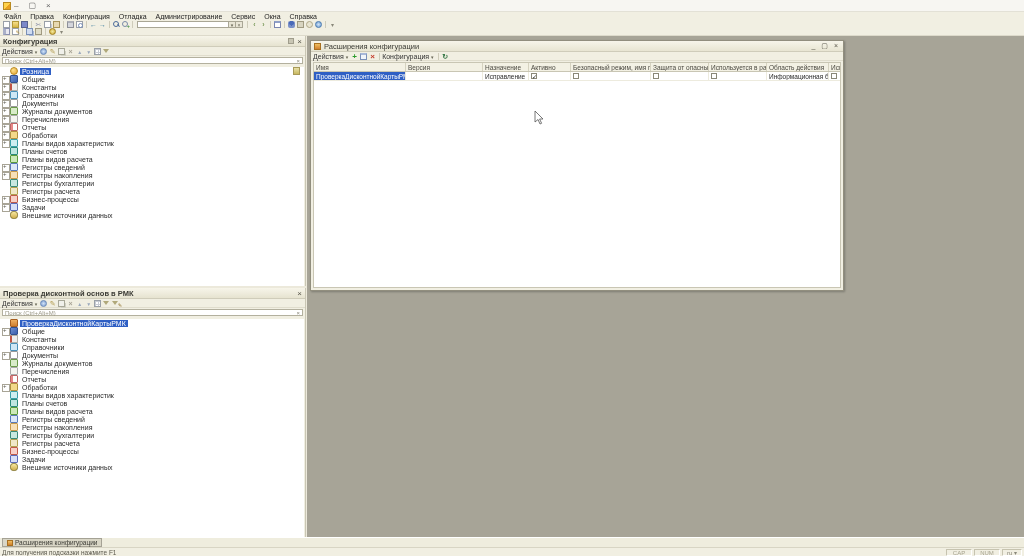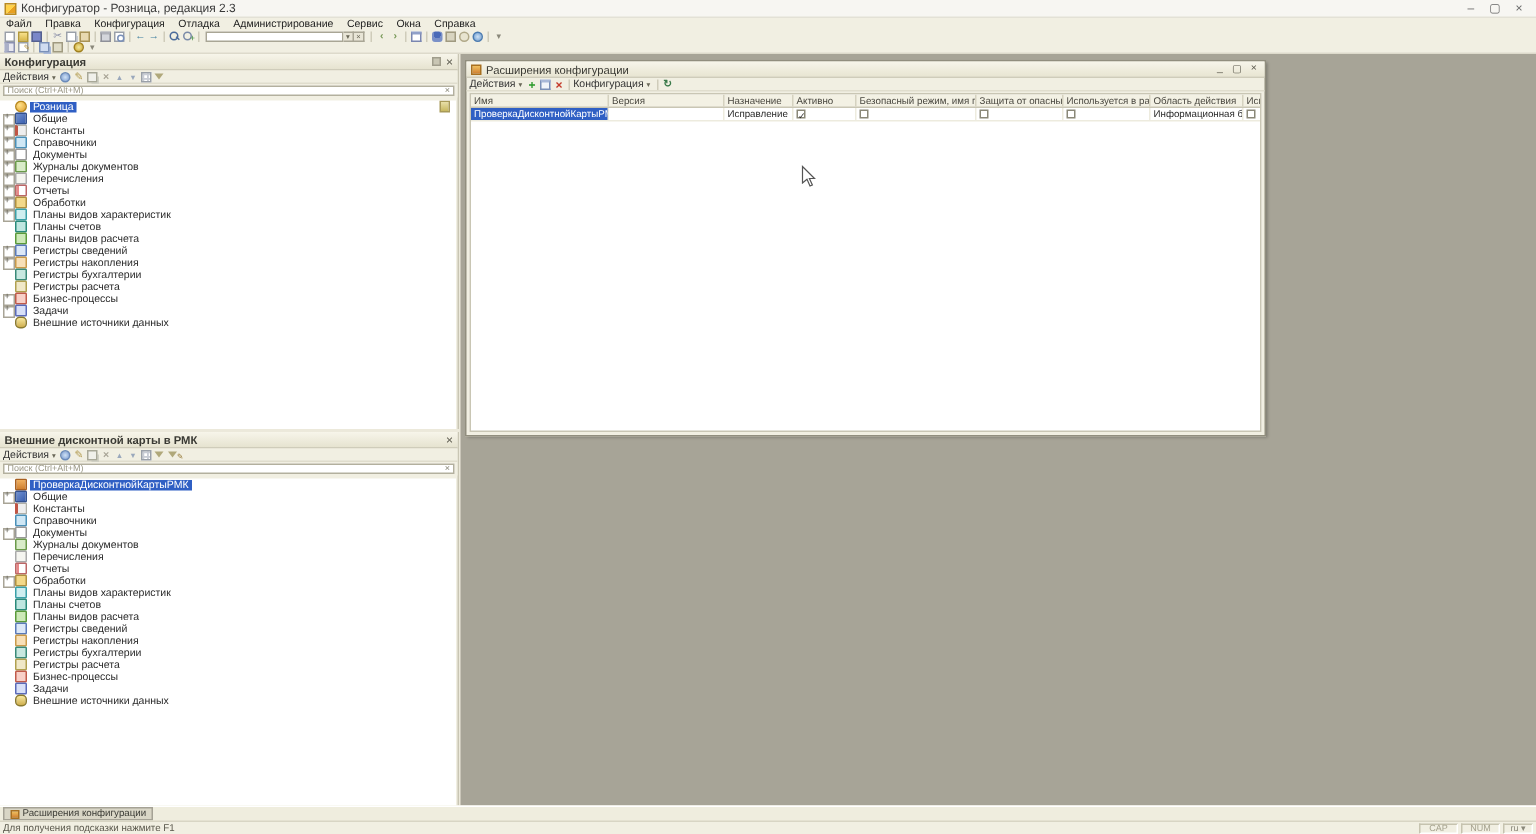--- a/index.html
+++ b/index.html
@@ -156,21 +156,20 @@
 
   .cursor { position:absolute; left:533px; top:110px; width:12px; height:16px; z-index:99; }
 </style>
 </head>
 <body>
 
 <div class="app">
 
   <div class="titlebar">
     <span class="app-icon"></span>
-    <span class="title">Конфигуратор - Розница, редакция 2.3</span>
     <span class="win-controls">
       <span>–</span>
       <span>▢</span>
       <span>×</span>
     </span>
   </div>
 
   <div class="menubar" id="menubar">
       <span class="menu-item">Файл</span>
       <span class="menu-item">Правка</span>
@@ -350,21 +349,21 @@
             <div class="trow">
               <span class="exp"></span>
               <span class="ti ti-vneshnie-istochniki"></span>
               <span class="tlabel">Внешние источники данных</span>
             </div>
           </div>
       </div>
 
       <div class="panel" id="panel2">
         <div class="phead">
-          <span class="ptitle">Внешние дисконтной карты в РМК</span>
+          <span class="ptitle">Проверка дисконтной основ в РМК</span>
           <span class="pclose">×</span>
         </div>
         <div class="pactions" id="p2actions">
           <span class="actions-btn"><span>Действия</span> <span class="dd">▾</span></span>
         <span class="i i-sphere"></span>
             <span class="i i-pencil"></span>
             <span class="i i-copy2"></span>
             <span class="i i-delete"></span>
             <span class="i i-up"></span>
             <span class="i i-down"></span>

